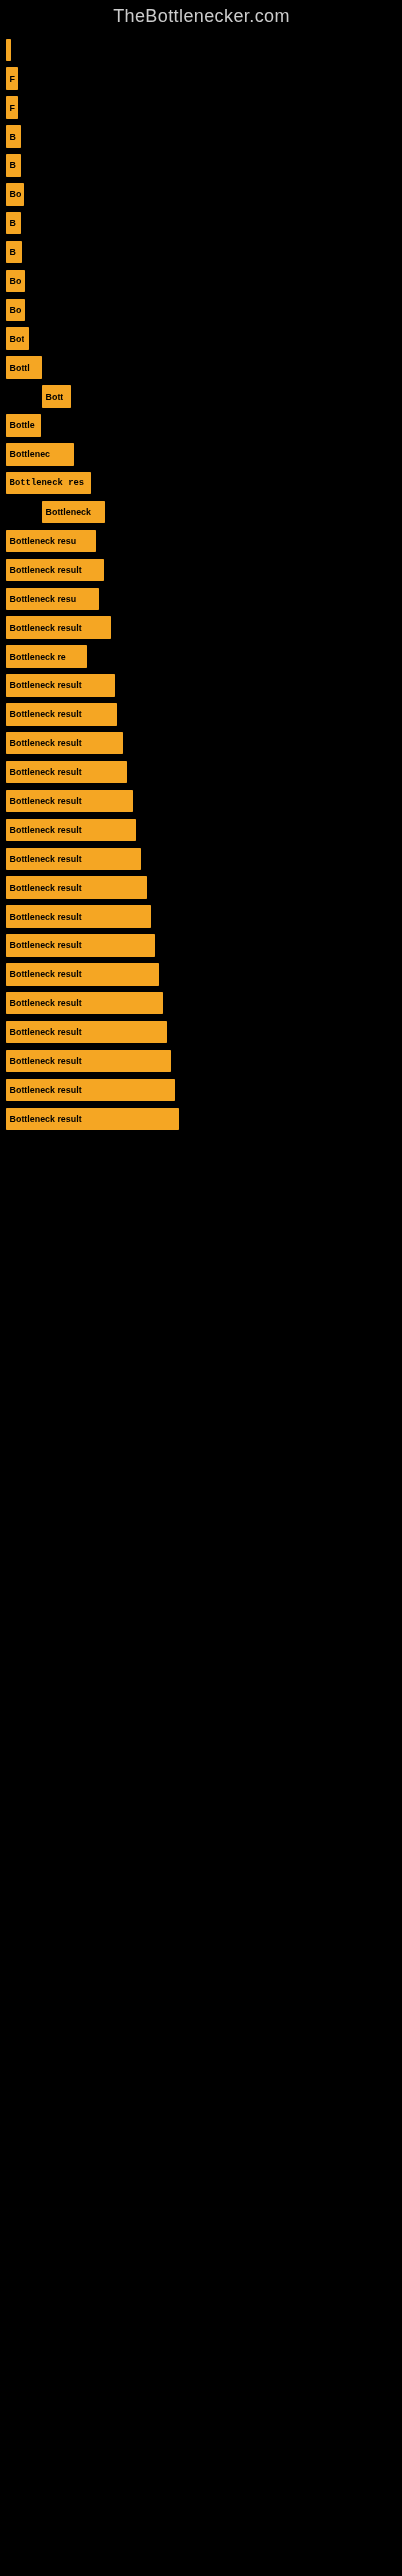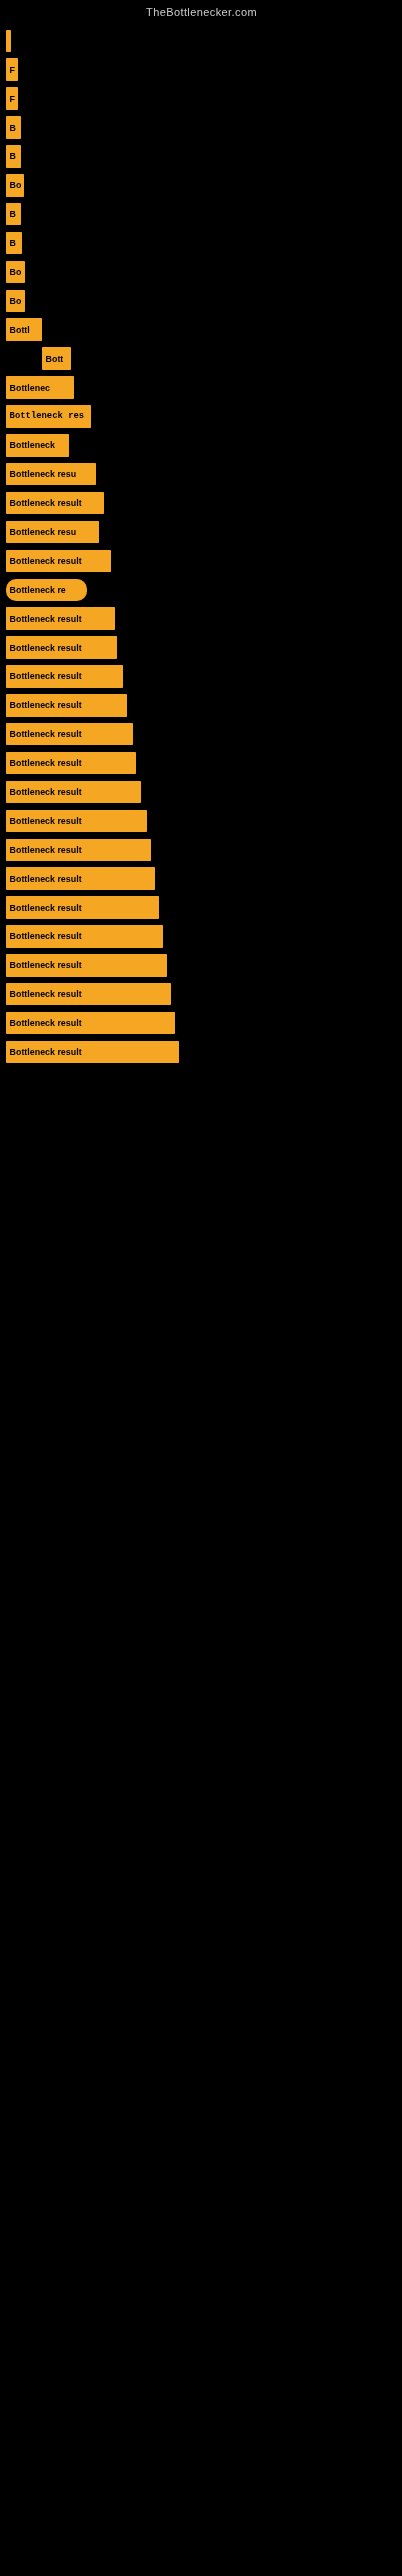--- a/index.html
+++ b/index.html
@@ -11,21 +11,21 @@
     body {
       background-color: #000000;
       width: 403px;
       min-height: 2576px;
       font-family: Arial, sans-serif;
       position: relative;
     }
 
     .site-title {
       color: #cccccc;
-      font-size: 11px;
+      font-size: 18px;
       text-align: center;
       padding: 6.4px 0 3.2px 0;
       letter-spacing: 0.4px;
     }
 
     .bars-container {
       padding: 8px 0 0 6.4px;
       display: flex;
       flex-direction: column;
       gap: 0px;
@@ -106,41 +106,51 @@
       <div class="bar" style="width: 18.5px;">
         <span class="bar-label">Bo</span>
       </div>
     </div>
     <div class="bar-row">
       <div class="bar" style="width: 18.5px;">
         <span class="bar-label">Bo</span>
       </div>
     </div>
     <div class="bar-row">
+      <div class="bar" style="width: 22.5px;">
+        <span class="bar-label">Bot</span>
+      </div>
+    </div>
+    <div class="bar-row">
       <div class="bar" style="width: 36px;">
         <span class="bar-label">Bottl</span>
       </div>
     </div>
     <div class="bar-row">
       <div class="bar" style="width: 29px; margin-left: 36px;">
         <span class="bar-label">Bott</span>
       </div>
     </div>
     <div class="bar-row">
+      <div class="bar" style="width: 35px;">
+        <span class="bar-label">Bottle</span>
+      </div>
+    </div>
+    <div class="bar-row">
       <div class="bar" style="width: 68px;">
         <span class="bar-label">Bottlenec</span>
       </div>
     </div>
     <div class="bar-row">
       <div class="bar" style="width: 85px; font-family: Liberation Mono, monospace;">
         <span class="bar-label">Bottleneck res</span>
       </div>
     </div>
     <div class="bar-row">
-      <div class="bar" style="width: 63px;">
+      <div class="bar" style="width: 63px; margin-left: 36px;">
         <span class="bar-label">Bottleneck</span>
       </div>
     </div>
     <div class="bar-row">
       <div class="bar" style="width: 90px;">
         <span class="bar-label">Bottleneck resu</span>
       </div>
     </div>
     <div class="bar-row">
       <div class="bar" style="width: 98px;">
@@ -151,21 +161,21 @@
       <div class="bar" style="width: 93px;">
         <span class="bar-label">Bottleneck resu</span>
       </div>
     </div>
     <div class="bar-row">
       <div class="bar" style="width: 105px;">
         <span class="bar-label">Bottleneck result</span>
       </div>
     </div>
     <div class="bar-row">
-      <div class="bar" style="width: 81px; border-radius: 10px;">
+      <div class="bar" style="width: 81px;">
         <span class="bar-label">Bottleneck re</span>
       </div>
     </div>
     <div class="bar-row">
       <div class="bar" style="width: 109px;">
         <span class="bar-label">Bottleneck result</span>
       </div>
     </div>
     <div class="bar-row">
       <div class="bar" style="width: 111px;">

